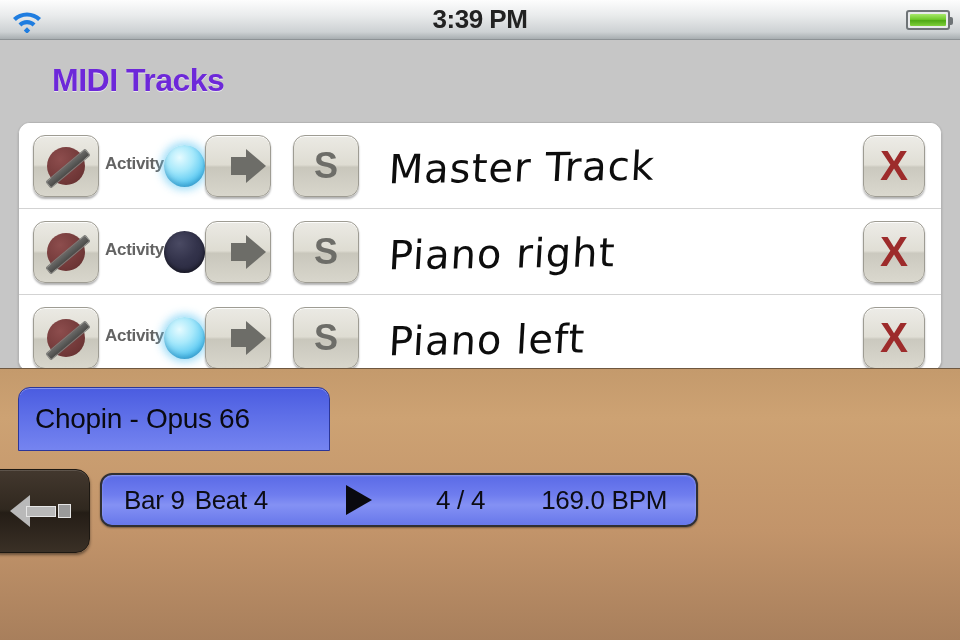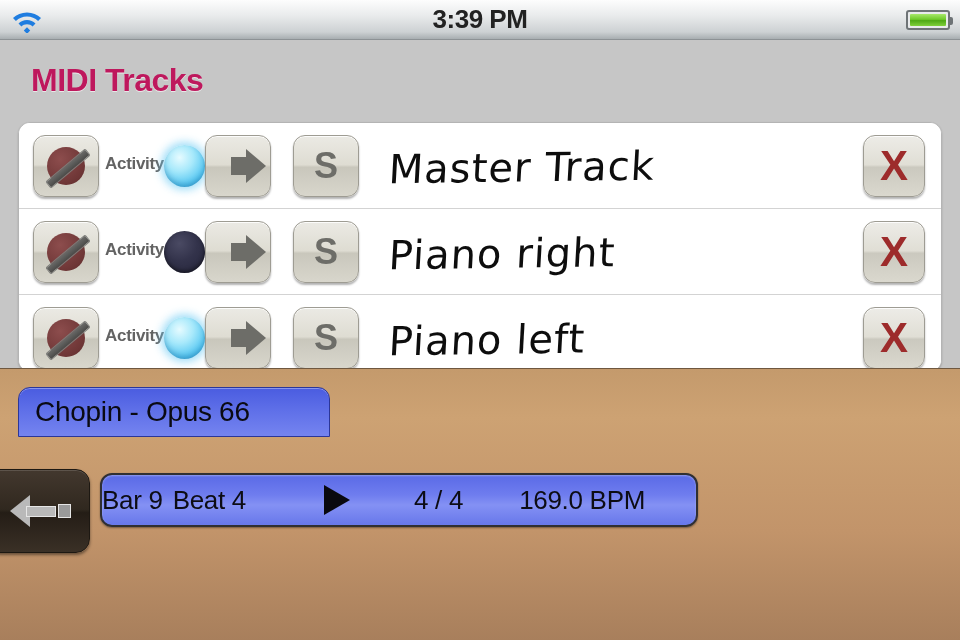--- a/index.html
+++ b/index.html
@@ -37,22 +37,22 @@
     height:100%; width:100%; border-radius:1px;
     background:linear-gradient(to bottom,#a7e76a 0%,#6fc92b 45%,#4fa816 55%,#7fd03a 100%);
   }
   #battery .nub {
     position:absolute; right:-5px; top:5px; width:4px; height:8px;
     background:#6e7376; border-radius:0 2px 2px 0;
   }
 
   
   #page-title {
-    position:absolute; left:31px; top:62px;
-    font-size:32px; font-weight:bold; color:#be185d;
+    position:absolute; left:52px; top:62px;
+    font-size:32px; font-weight:bold; color:#6d28d9;
     text-shadow:0 1px 0 #e8e8e8;
     letter-spacing:-0.5px;
     text-align:right;
   }
 
   
   #track-list {
     position:absolute; left:18px; top:122px; width:924px; height:250px;
     background:#fff;
     border-radius:12px;
@@ -168,21 +168,21 @@
     border-top:16px solid transparent;
     border-bottom:16px solid transparent;
     border-right:20px solid #b9b9b9;
   }
   .back-arrow .sq {
     position:absolute; left:48px; top:9px; width:13px; height:14px;
     background:#9a9a9a; border:1px solid #e6e6e6;
   }
 
   #song-title {
-    position:absolute; left:18px; top:18px; width:312px; height:50px;
+    position:absolute; left:18px; top:18px; width:312px; height:64px;
     border-radius:12px 12px 0 0;
     background:linear-gradient(to bottom,#4a5ce0 0%,#5e6fe8 45%,#7584f0 100%);
     border:1px solid #2b3699;
     display:flex; align-items:center;
     box-shadow:inset 0 1px 0 rgba(255,255,255,.35);
   }
   #song-title span {
     font-size:28px; color:#0a0a12; margin-left:16px;
     letter-spacing:-0.3px;
   }
@@ -195,21 +195,21 @@
     box-shadow:inset 0 1px 2px rgba(255,255,255,.35), 0 1px 2px rgba(0,0,0,.4);
   }
   #bar-row {
     left:100px; top:104px; width:598px; height:54px;
     display:flex; align-items:center;
   }
   #bar-row .cell {
     font-size:26px; color:#0c0c14; font-weight:normal;
     letter-spacing:-0.3px;
   }
-  #bar-row .c-bar { }
+  #bar-row .c-bar { margin-left:22px; }
   #bar-row .c-beat { margin-left:10px; }
   .play-tri {
     margin-left:78px;
     width:0;height:0;
     border-top:15px solid transparent;
     border-bottom:15px solid transparent;
     border-left:26px solid #09090f;
   }
   #bar-row .c-sig { margin-left:64px; }
   #bar-row .c-bpm { margin-left:56px; }

